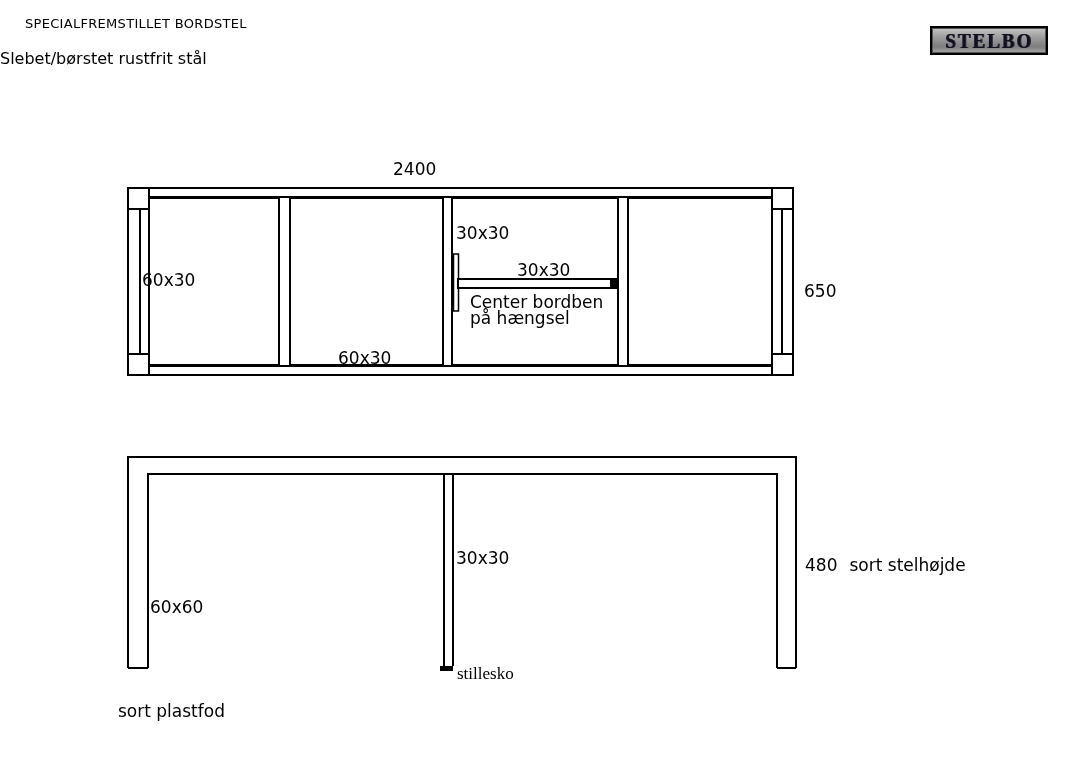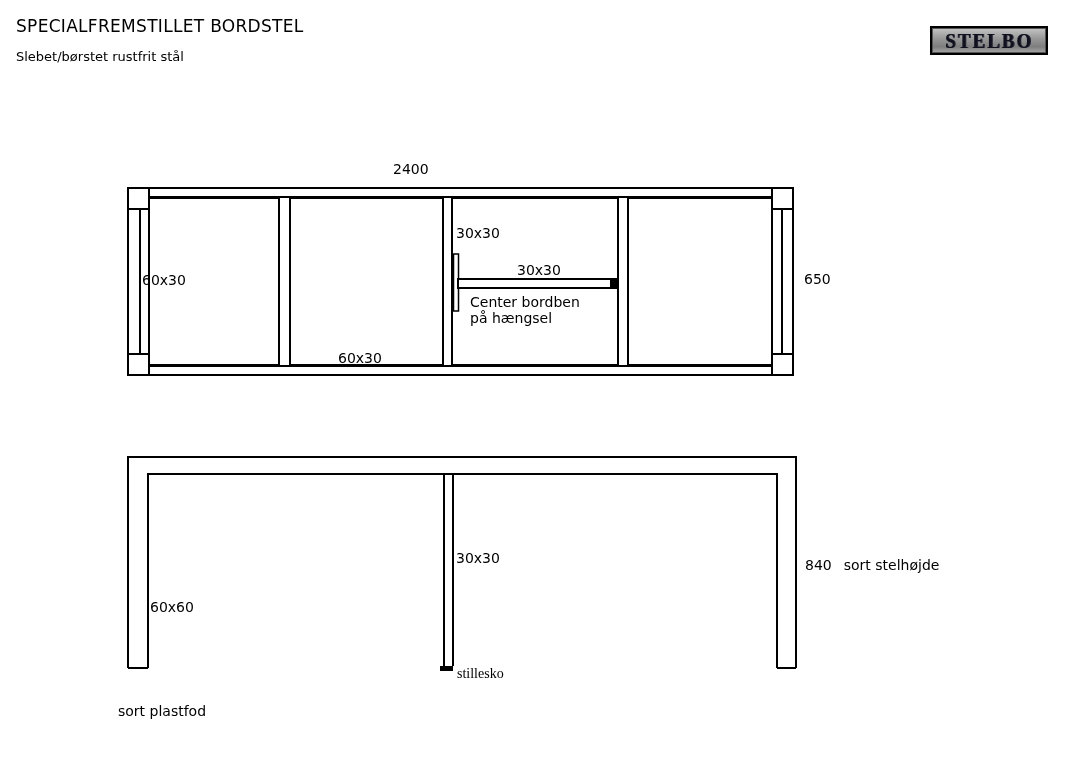--- a/index.html
+++ b/index.html
@@ -11,31 +11,31 @@
     position: relative;
     width: 1067px;
     height: 778px;
     background: #ffffff;
     font-family: "DejaVu Sans", sans-serif;
     color: #000000;
     overflow: hidden;
   }
   .sheet-title {
     position: absolute;
-    left: 16px;
+    left: 25px;
     top: 16px;
-    font-size: 17px;
+    font-size: 13px;
     letter-spacing: 0.3px;
     white-space: nowrap;
   }
   .sheet-subtitle {
     position: absolute;
-    left: 16px;
+    left: 0;
     top: 49px;
-    font-size: 13px;
+    font-size: 16px;
     white-space: nowrap;
   }
   .logo {
     position: absolute;
     left: 930px;
     top: 26px;
     width: 114px;
     height: 25px;
     border: 2px solid #000000;
     background: linear-gradient(180deg, #c6c6c6 0%, #9a9a9a 40%, #7e7e7e 75%, #a8a8a8 100%);
@@ -53,21 +53,21 @@
     text-shadow: 1px 0 0 #2a2a3a;
     transform: scaleY(1.05);
   }
   .line-art {
     position: absolute;
     left: 0;
     top: 0;
   }
   .lbl {
     position: absolute;
-    font-size: 14px;
+    font-size: 17px;
     line-height: 15px;
     white-space: nowrap;
   }
   .note {
     line-height: 16px;
   }
   .height-dim {
     display: flex;
     gap: 12px;
   }
@@ -114,32 +114,32 @@
       <line x1="128" y1="668" x2="148" y2="668"></line>
       <line x1="777" y1="668" x2="796" y2="668"></line>
 
       <line x1="444" y1="474" x2="444" y2="666"></line>
       <line x1="453" y1="474" x2="453" y2="666"></line>
       <rect x="440" y="666" width="13" height="5" fill="#000000" stroke="none"></rect>
     </g>
   </svg>
 
   <span class="lbl" style="left:393px; top:162px;">2400</span>
-  <span class="lbl" style="left:804px; top:272px;text-align:center;">650</span>
+  <span class="lbl" style="left:804px; top:284px;text-align:center;">650</span>
   <span class="lbl" style="left:142px; top:273px;">60x30</span>
   <span class="lbl" style="left:338px; top:351px;">60x30</span>
   <span class="lbl" style="left:456px; top:226px;">30x30</span>
   <span class="lbl" style="left:517px; top:263px;">30x30</span>
   <div class="lbl note" style="left:470px; top:294px;">
     <div>Center bordben</div>
     <div>på hængsel</div>
   </div>
 
   <span class="lbl" style="left:150px; top:600px;">60x60</span>
   <span class="lbl" style="left:456px; top:551px;">30x30</span>
   <div class="lbl height-dim" style="left:805px; top:558px;">
-    <span>840</span>
+    <span>480</span>
     <span>sort stelhøjde</span>
   </div>
   <span class="lbl" style="left:118px; top:704px;">sort plastfod</span>
   <span class="lbl" style="left:457px; top:666px;font-family:Liberation Serif, serif;">stillesko</span>
 
 </div>
 
 </body></html>

